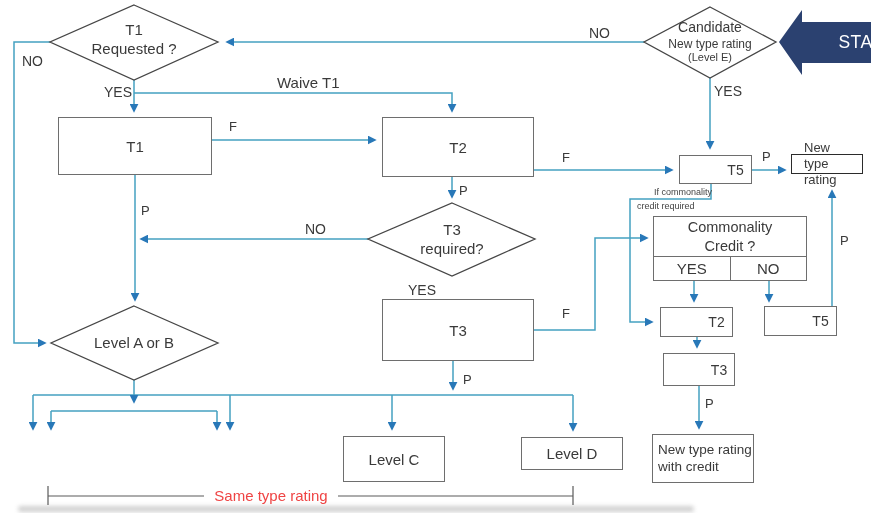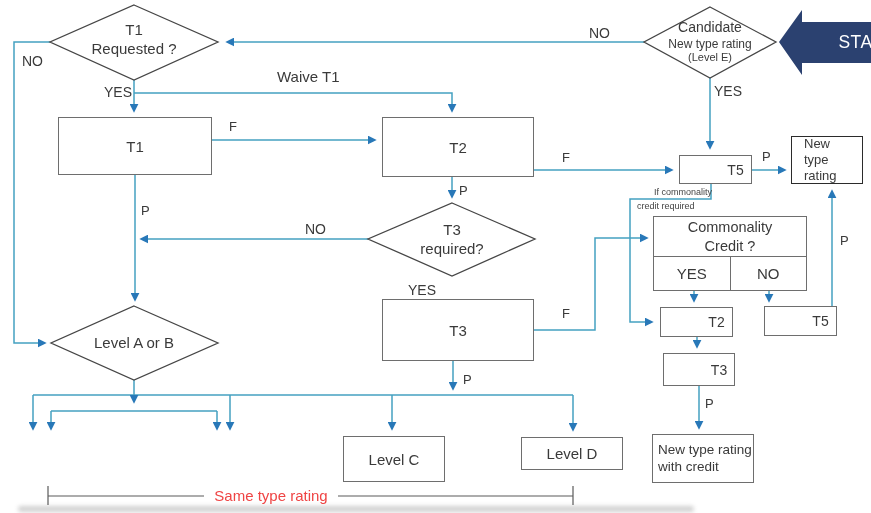--- a/index.html
+++ b/index.html
@@ -118,26 +118,26 @@
     <span>T3</span><br>
     <span>required?</span>
   </div>
   <div class="dlabel" style="left:134px;top:343px;">Level A or B</div>
 
   <div class="box" style="left:58px;top:117px;width:154px;height:58px;">T1</div>
   <div class="box" style="left:382px;top:117px;width:152px;height:60px;">T2</div>
   <div class="box" style="left:382px;top:299px;width:152px;height:62px;">T3</div>
   <div class="box small" style="left:679px;top:155px;width:73px;height:29px;">T5</div>
 
-  <div class="box dark multiline" style="left:791px;top:136px;width:72px;height:48px;padding-left:12px;">
+  <div class="box dark multiline" style="left:791px;top:154px;width:72px;height:20px;padding-left:12px;">
     <span>New</span>
     <span>type rating</span>
   </div>
 
-  <div class="box comm" style="left:653px;top:216px;width:154px;height:75px;">
+  <div class="box comm" style="left:653px;top:216px;width:154px;height:65px;">
     <div class="comm-title">
       <span>Commonality</span>
       <span>Credit ?</span>
     </div>
     <div class="comm-row">
       <div class="comm-cell yes">YES</div>
       <div class="comm-cell">NO</div>
     </div>
   </div>
 
@@ -149,21 +149,21 @@
     <span>New type rating</span>
     <span>with credit</span>
   </div>
 
   <div class="box" style="left:343px;top:436px;width:102px;height:46px;">Level C</div>
   <div class="box" style="left:521px;top:437px;width:102px;height:33px;">Level D</div>
 
   <div class="lbl s14" style="left:589px;top:25px;">NO</div>
   <div class="lbl s14" style="left:22px;top:53px;">NO</div>
   <div class="lbl s14" style="left:104px;top:84px;">YES</div>
-  <div class="lbl s15" style="left:277px;top:68px;">Waive T1</div>
+  <div class="lbl s15" style="left:277px;top:74px;">Waive T1</div>
   <div class="lbl" style="left:229px;top:119px;">F</div>
   <div class="lbl" style="left:141px;top:203px;">P</div>
   <div class="lbl s14" style="left:305px;top:221px;">NO</div>
   <div class="lbl" style="left:459px;top:183px;">P</div>
   <div class="lbl" style="left:562px;top:150px;">F</div>
   <div class="lbl s14" style="left:714px;top:83px;">YES</div>
   <div class="lbl" style="left:762px;top:149px;">P</div>
   <div class="lbl tiny" style="left:637px;top:187px;padding-left:17px;">If commonality</div>
   <div class="lbl tiny" style="left:637px;top:201px;">credit required</div>
   <div class="lbl" style="left:562px;top:306px;">F</div>

